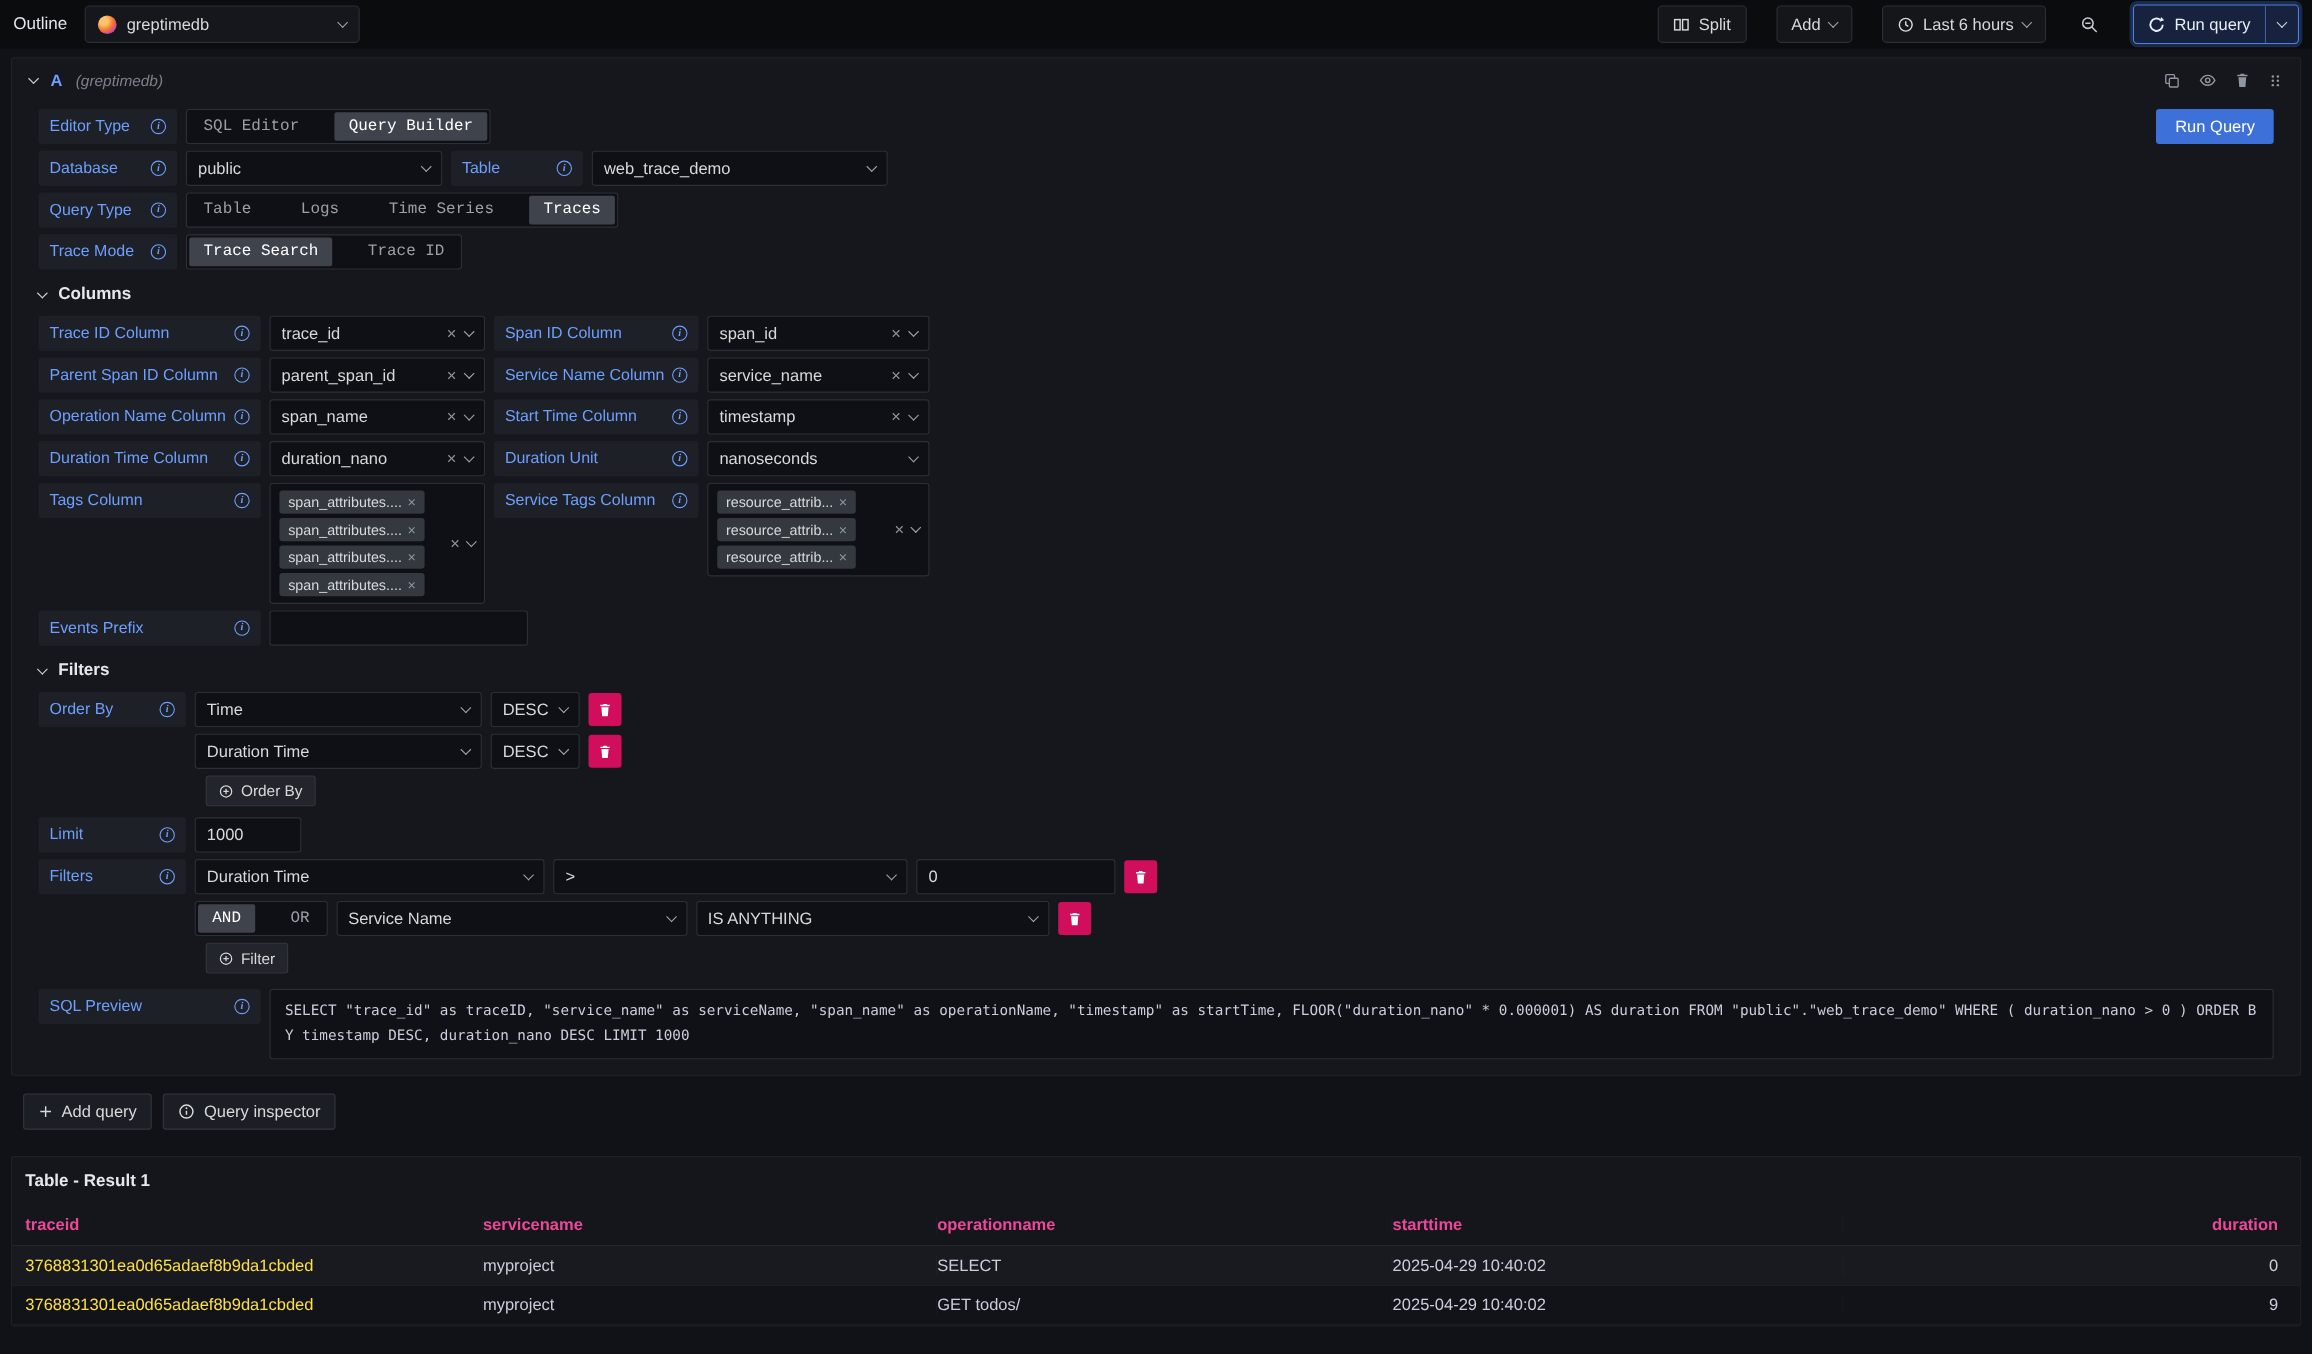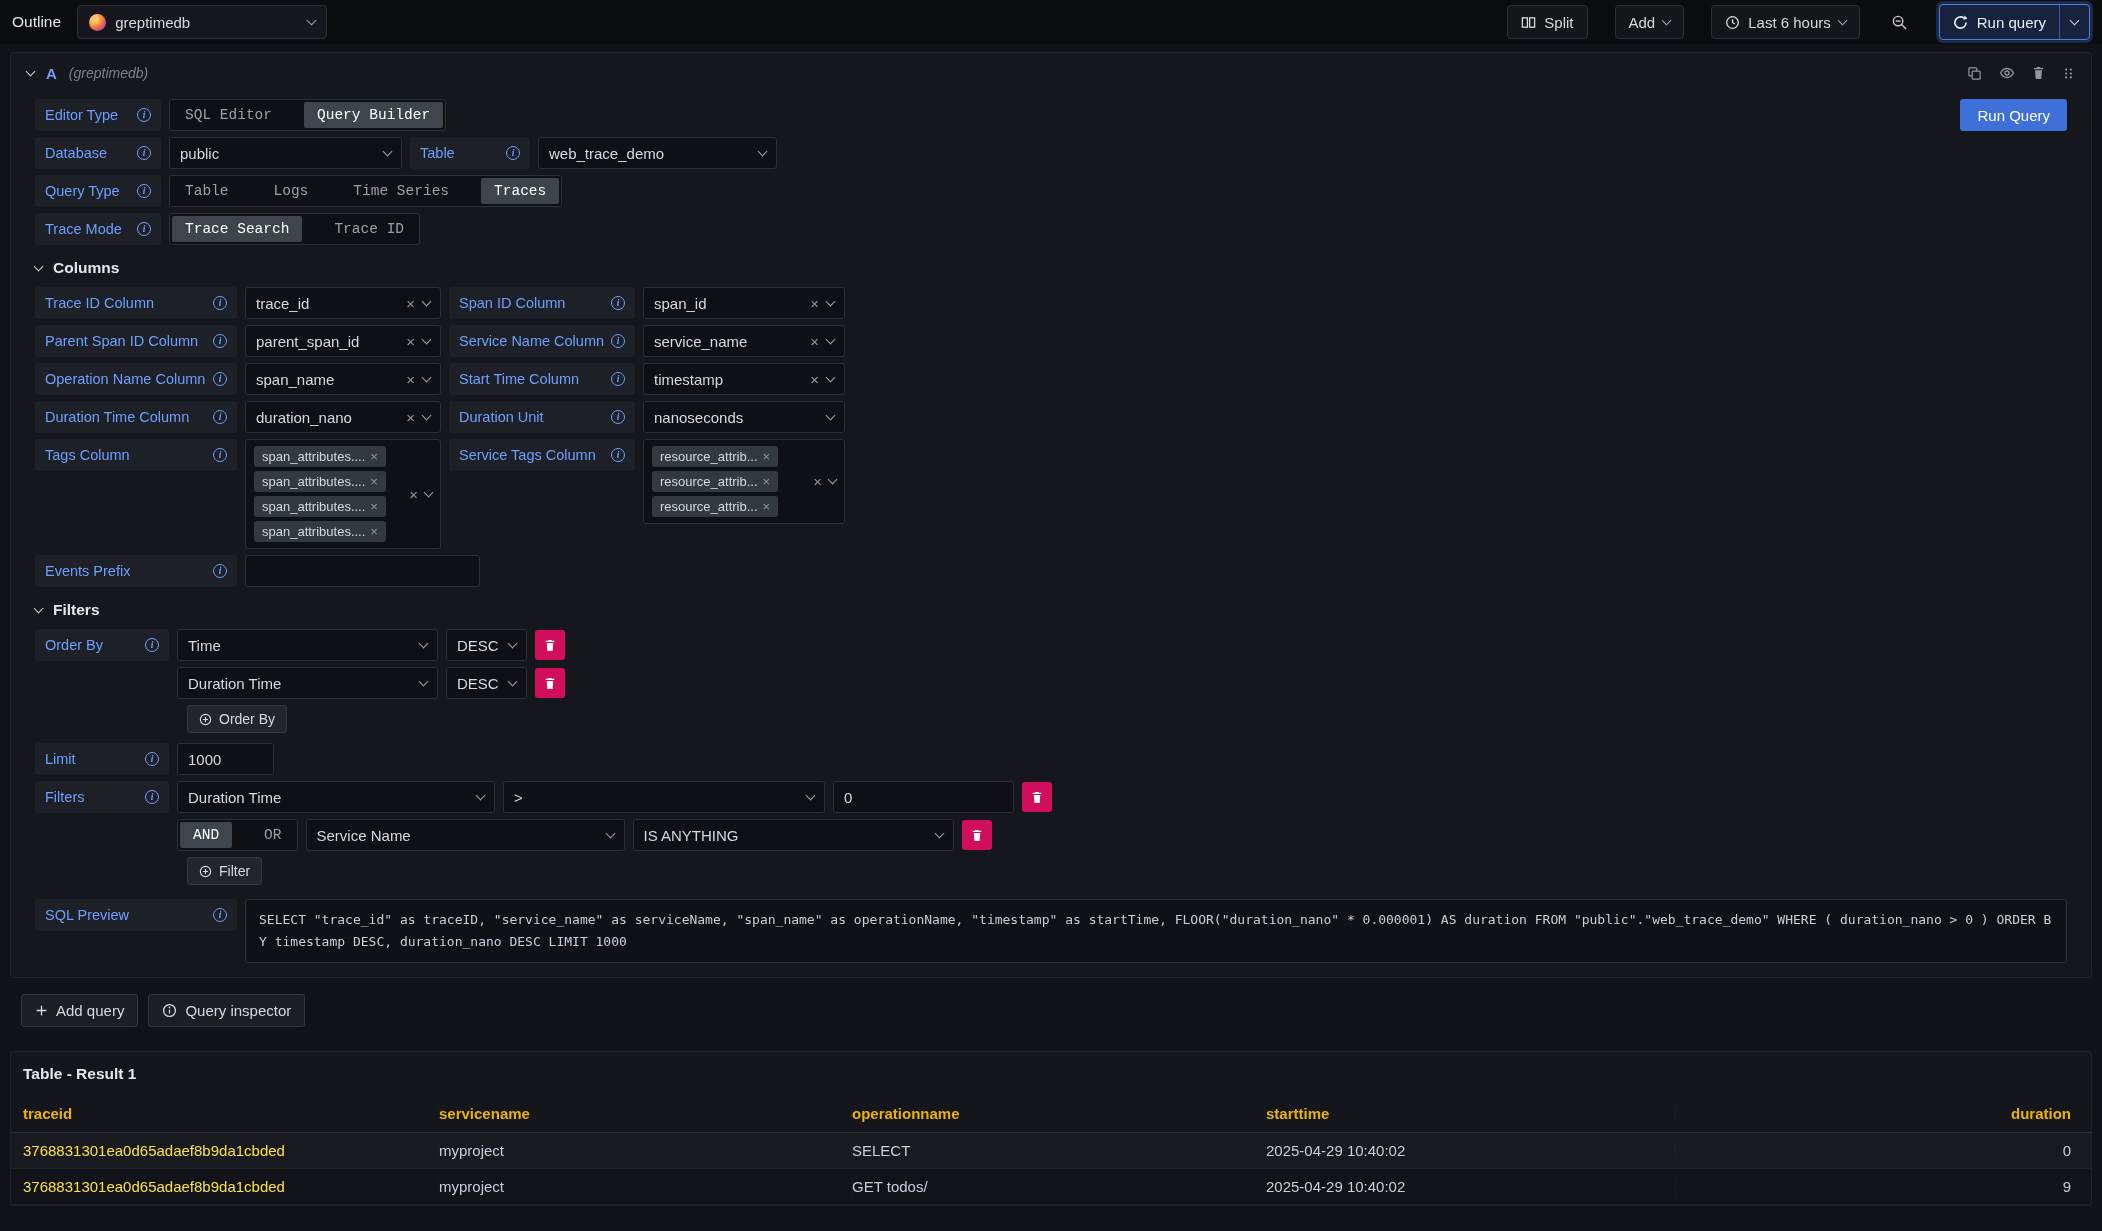--- a/index.html
+++ b/index.html
@@ -42,21 +42,21 @@
   .row { display: flex; align-items: center; gap: 8px; margin-bottom: 6px; }
   .row.top { align-items: flex-start; }
   .row.top .lbl { align-self: flex-start; }
 
   .lbl { height: 32px; display: flex; align-items: center; justify-content: space-between; gap: 6px; background: #1d2026; border-radius: 3px; padding: 0 10px; color: #6e9fff; font-size: 14.5px; font-weight: 500; flex: none; }
   .info { width: 14px; height: 14px; border: 1.2px solid #6e9fff; border-radius: 50%; flex: none; display: flex; align-items: center; justify-content: center; font-size: 9.5px; color: #6e9fff; cursor: pointer; }
   .info::before { content: "i"; font-style: italic; font-weight: 700; font-family: "Liberation Serif", serif; }
 
   .w120{width:120px}.w126{width:126px}.w134{width:134px}.w186{width:186px}.w202{width:202px}
   .w81{width:81px}.w97{width:97px}.w181{width:181px}.w196{width:196px}.w233{width:233px}
-  .w235{width:235px}.w239{width:239px}.w261{width:261px}.w318{width:318px}.w319{width:319px}
+  .w235{width:235px}.w239{width:269px}.w261{width:261px}.w318{width:318px}.w319{width:319px}
   .w321{width:321px}.w322{width:322px}
 
   .select { height: 32px; background: #0e1015; border: 1px solid #2c2f36; border-radius: 3px; display: flex; align-items: center; gap: 8px; padding: 0 10px; cursor: pointer; flex: none; }
   .select .val { flex: 1; color: #d8d9da; white-space: nowrap; overflow: hidden; }
   .ic-x { color: #9096a0; font-size: 15px; line-height: 1; cursor: pointer; flex: none; }
   .ic-x::before { content: "\00d7"; }
   .pill .ic-x { font-size: 13px; }
 
   .input { height: 32px; background: #0e1015; border: 1px solid #2c2f36; border-radius: 3px; color: #d8d9da; padding: 0 10px; font-size: 15px; font-family: inherit; flex: none; outline: none; }
 
@@ -78,21 +78,21 @@
   .btn-blue { height: 32px; background: #3d71d9; border: none; border-radius: 3px; color: #fff; font-weight: 500; font-size: 15px; padding: 0 17px; cursor: pointer; margin-left: auto; }
 
   .sqlbox { flex: 1; background: #0f1116; border: 1px solid #2c2f36; border-radius: 3px; padding: 9px 13px; font-family: "DejaVu Sans Mono", "Liberation Mono", monospace; font-size: 13px; line-height: 1.7; color: #ccccdc; word-break: break-all; }
 
   .footer-actions { display: flex; gap: 10px; margin: 16px 0 0 21px; }
 
   
   .results-panel { margin: 24px 10px 0; background: #14161b; border: 1px solid #1e2126; border-radius: 3px; }
   .results-title { padding: 13px 12px 12px; font-weight: 700; font-size: 15.5px; color: #e6e8ec; }
   .tr { display: grid; grid-template-columns: 416px 413px 414px 410px 1fr; align-items: center; height: 36px; padding: 0 12px; }
-  .tr.th { height: 38px; font-weight: 700; color: #eab308; border-bottom: 1px solid #2a2d34; }
+  .tr.th { height: 38px; font-weight: 700; color: #ec4899; border-bottom: 1px solid #2a2d34; }
   .tr.r-odd { background: #181a20; border-bottom: 1px solid #1f2228; }
   .tr.r-even { background: #111318; border-bottom: 1px solid #1f2228; }
   .tr > div { border-right: 1px solid rgba(255,255,255,0.03); padding-right: 8px; overflow: hidden; white-space: nowrap; }
   .tr > div:last-child { border-right: none; text-align: right; }
   .link { color: #fde047; cursor: pointer; }
 
   svg { flex: none; }
 </style>
 </head>
 <body>

